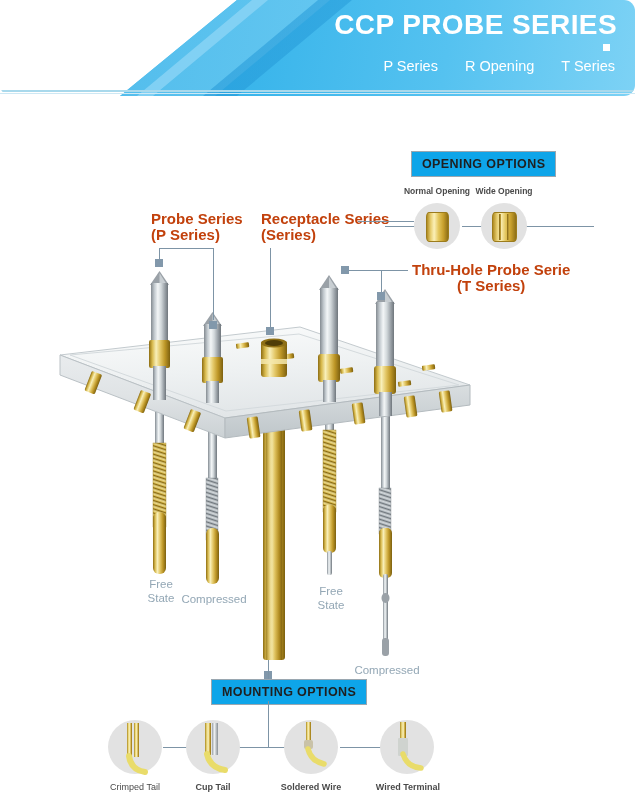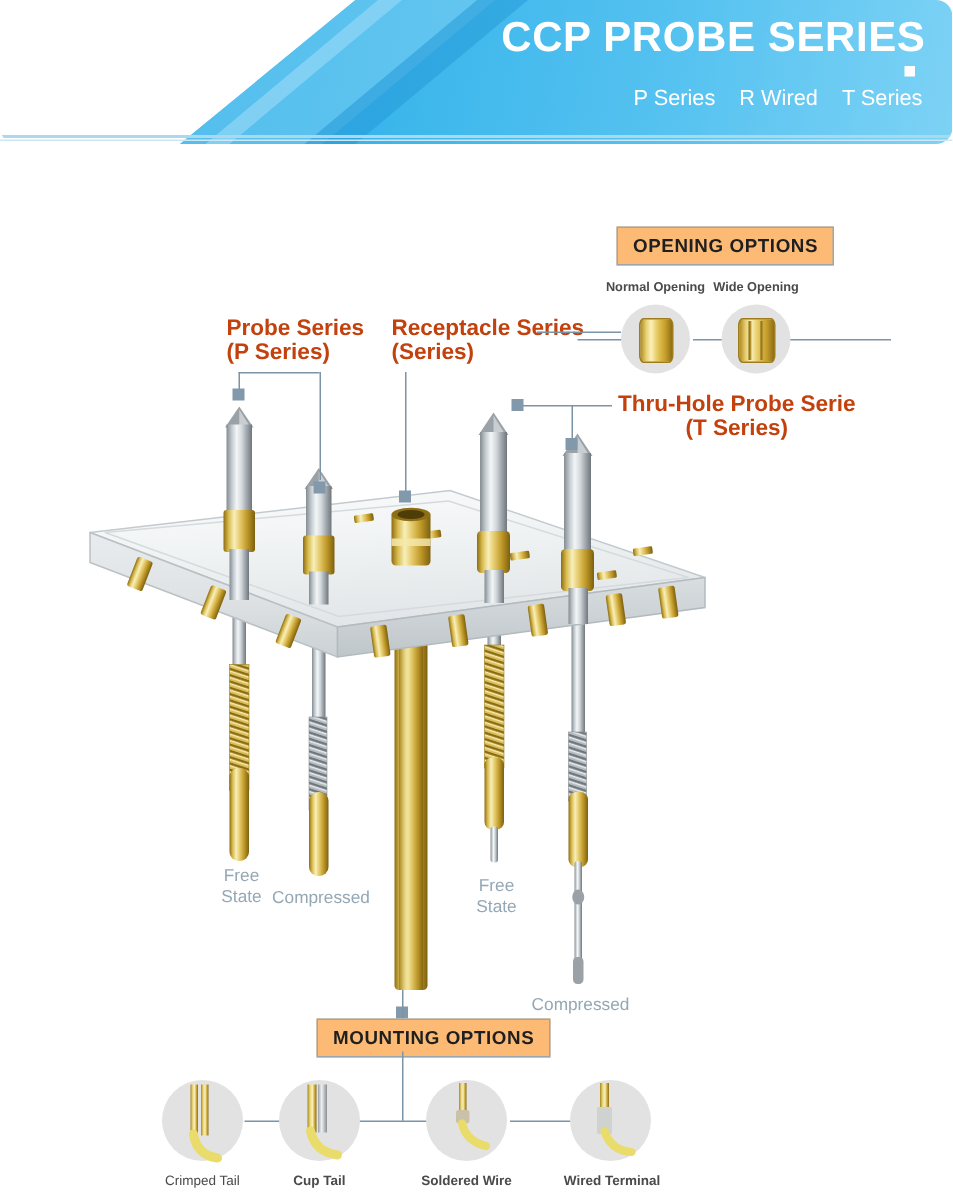--- a/index.html
+++ b/index.html
@@ -35,37 +35,37 @@
     background:#8fd6f5;
     clip-path:polygon(252px 0, 268px 0, 153px 96px, 137px 96px);
     opacity:.75;
   }
   .hdr-title{
     position:absolute;right:18px;top:8px;
     color:#ffffff;font-size:28px;font-weight:bold;letter-spacing:.4px;
     white-space:nowrap;line-height:1.2;
   }
   .hdr-tabs{
-    position:absolute;right:20px;top:58px;display:flex;gap:16px;align-items:baseline;
+    position:absolute;right:20px;top:58px;display:flex;gap:27px;align-items:baseline;
   }
   .hdr-tab{color:#ffffff;font-size:14.5px;font-weight:500;white-space:nowrap;}
   .hdr-dot{position:absolute;right:25px;top:44px;width:7px;height:7px;background:#ffffff;}
   .hdr-rule{position:absolute;left:0;top:90px;width:635px;height:2px;background:#a9d9ec;}
   .hdr-rule2{position:absolute;left:0;top:92px;width:635px;height:1px;background:#cde8f4;}
 
   
   .lbl{position:absolute;color:#c2410c;font-size:15px;font-weight:bold;line-height:16px;white-space:nowrap;}
   .state-lbl{position:absolute;color:#93a7b5;font-size:11.5px;line-height:13.5px;text-align:center;white-space:nowrap;}
   .lline{position:absolute;background:#7d94a6;}
   .lline.h{height:1px;}
   .lline.v{width:1px;}
   .lsq{position:absolute;width:8px;height:8px;background:#8298ab;}
 
   .optbox{
-    position:absolute;border:1px solid #9aa7b0;background:#fdba74;
+    position:absolute;border:1px solid #9aa7b0;background:#0ea5e9;
     color:#1f1f1f;font-size:12.5px;font-weight:bold;letter-spacing:.4px;
     padding:5px 10px;white-space:nowrap;
   }
 
   
   .circ{position:absolute;border-radius:50%;background:#e2e2e2;}
 
   
   .gcyl{
     position:absolute;border-radius:3px/5px;
@@ -89,21 +89,21 @@
   <div class="hdr-stripe1"></div>
   <div class="hdr-stripe2"></div>
   <div class="hdr-stripe3"></div>
 
   <div class="hdr-title">CCP PROBE SERIES</div>
 
   <div class="hdr-dot"></div>
 
   <div class="hdr-tabs">
     <span class="hdr-tab">P Series</span>
-    <span class="hdr-tab">R Wired</span>
+    <span class="hdr-tab">R Opening</span>
     <span class="hdr-tab">T Series</span>
   </div>
 
   <div class="hdr-rule"></div>
 </div>
 <div class="hdr-rule2" style="top:93px;"></div>
 
 <div class="optbox" style="left:411px;top:151px;">OPENING OPTIONS</div>
 
 <div class="lline v" style="left:467px;top:173px;height:0px;"></div>

